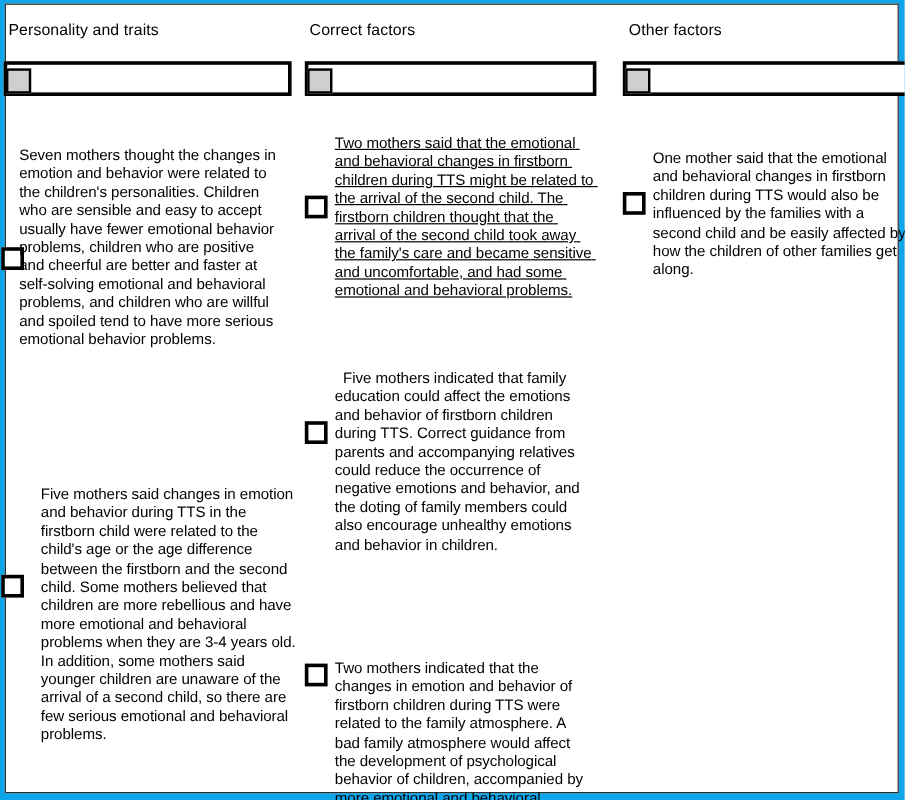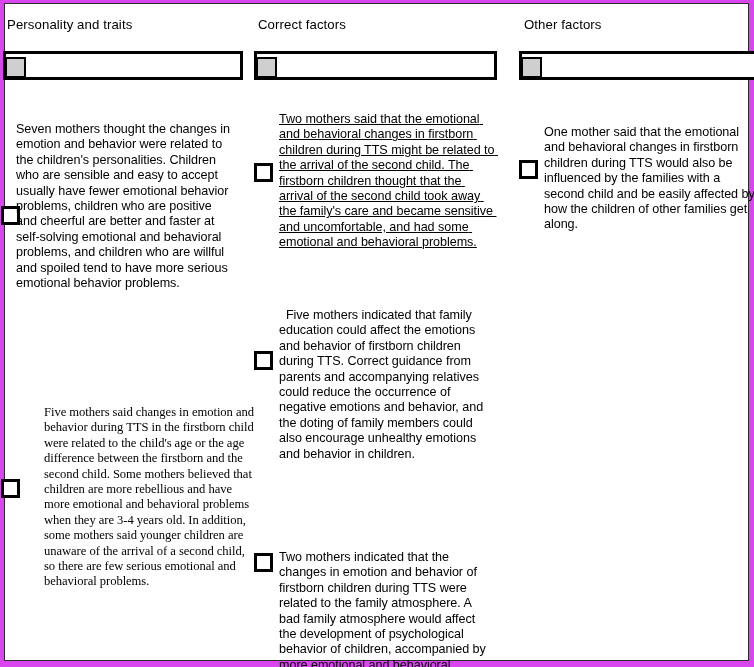--- a/index.html
+++ b/index.html
@@ -9,21 +9,21 @@
   }
   body {
     font-family: "Liberation Sans", sans-serif;
     color: #000000;
   }
   #figure {
     position: relative;
     width: 754px;
     height: 667px;
     box-sizing: border-box;
-    background: #d946ef;
+    background: #0ea5e9;
     overflow: hidden;
   }
   .outer-frame {
     position: absolute;
     left: 4px;
     top: 3px;
     width: 745px;
     height: 658px;
     box-sizing: border-box;
     border: 1px solid #2b2b2b;
@@ -94,21 +94,21 @@
     white-space: pre-wrap;
   }
 
   
   #c1-item-1 { left: 0px; top: 122px; width: 251px; }
   #c1-item-1 .item-checkbox { top: 84px; left: 1px; }
   #c1-item-1 .item-text { left: 16px; top: 0px; width: 214px; }
 
   #c1-item-2 { left: 0px; top: 405px; width: 251px; }
   #c1-item-2 .item-checkbox { top: 74px; left: 1px; }
-  #c1-item-2 .item-text { left: 44px; top: 0px; width: 214px; font-family: Liberation Serif, serif; }
+  #c1-item-2 .item-text { left: 34px; top: 0px; width: 214px; }
 
   
   #c2-item-1 { left: 0px; top: 112px; width: 254px; }
   #c2-item-1 .item-checkbox { top: 51px; left: 3px; }
   #c2-item-1 .item-text { left: 28px; top: 0px; width: 216px; text-decoration: underline; }
 
   #c2-item-2 { left: 0px; top: 308px; width: 254px; }
   #c2-item-2 .item-checkbox { top: 43px; left: 3px; }
   #c2-item-2 .item-text { left: 28px; top: 0px; width: 216px; }
 

